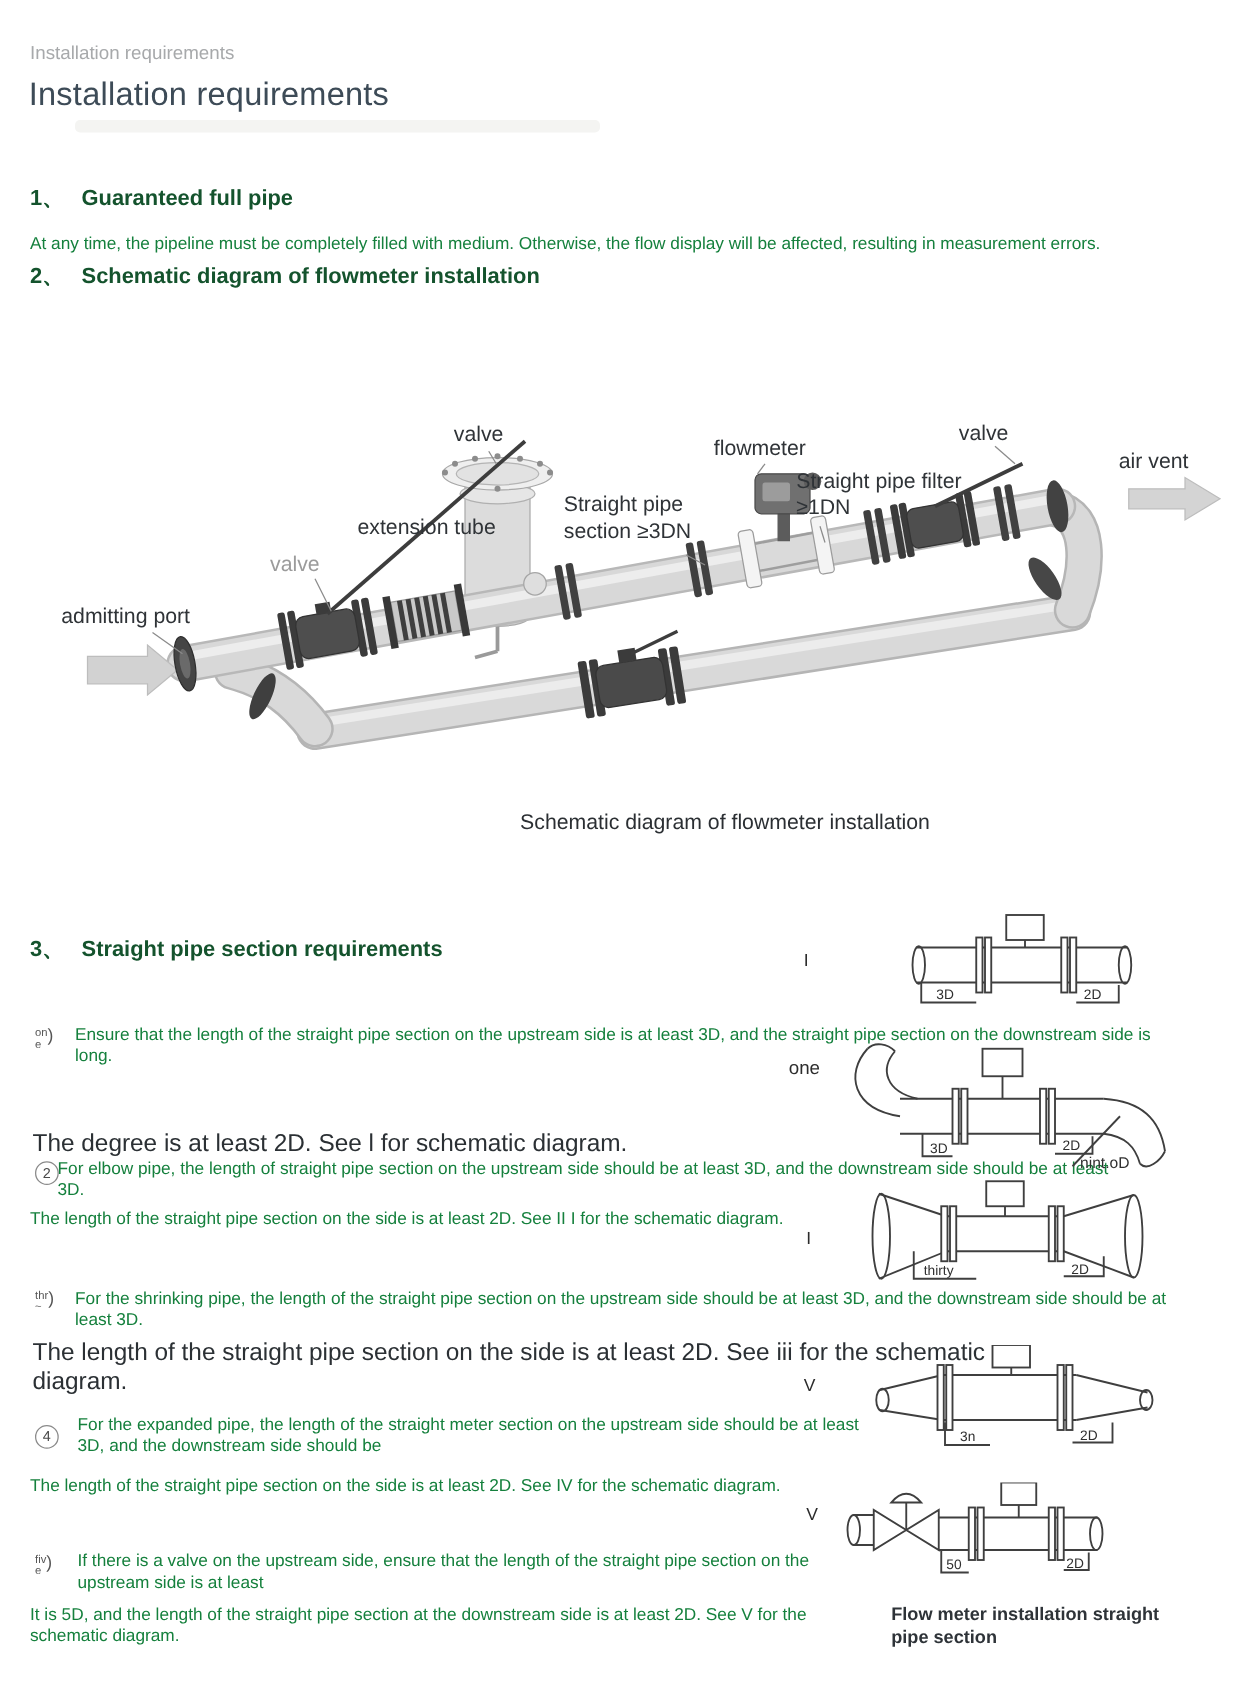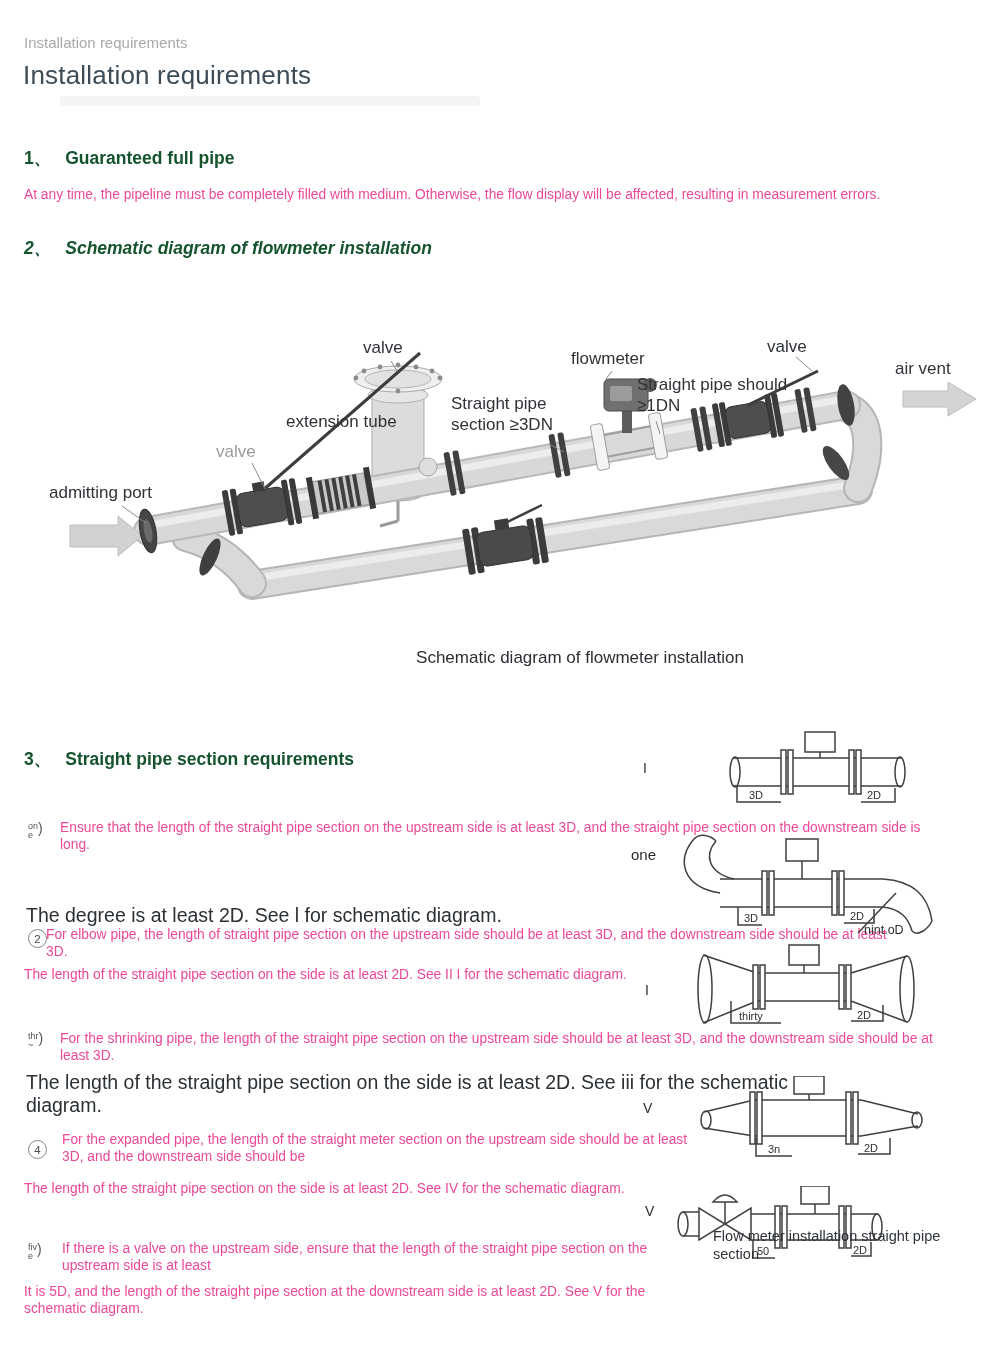--- a/index.html
+++ b/index.html
@@ -6,21 +6,21 @@
   body{
     width:1000px;height:1350px;position:relative;background:#ffffff;
     font-family:"Liberation Sans", sans-serif;color:#2e3338;overflow:hidden;
   }
   .abs{position:absolute;}
   .breadcrumb{left:24px;top:34px;font-size:15px;color:#a7a9ab;}
   .pagetitle{left:23px;top:60px;font-size:26px;color:#3d4b57;font-weight:500;letter-spacing:.2px;}
   .titlesmudge{left:60px;top:96px;width:420px;height:10px;background:#f4f4f2;border-radius:4px;}
   .sechead{font-size:17.5px;font-weight:600;color:#14532d;}
   .sechead .num{margin-right:14px;}
-  .body-p{font-size:13.8px;color:#ec4899;line-height:17px;}
+  .body-p{font-size:13.8px;color:#15803d;line-height:17px;}
   .big-line{font-size:19.5px;color:#2b3034;}
   .illu-label{font-size:17px;color:#2f3337;line-height:21px;white-space:nowrap;}
   .illu-label.gray{color:#9b9b9b;}
   .caption{font-size:17px;color:#2b2f33;text-align:center;}
   .figlabel{font-size:14px;color:#2c2c2c;}
   .tinymark{display:flex;align-items:flex-start;color:#555;}
   .tm-col{display:flex;flex-direction:column;font-size:9px;line-height:9px;letter-spacing:0;}
   .tm-paren{font-size:14px;line-height:12px;color:#555;}
   .circmark{width:17px;height:17px;border:1px solid #8a8a8a;border-radius:50%;color:#4a4a4a;
     font-size:11.5px;display:flex;align-items:center;justify-content:center;}
@@ -35,21 +35,21 @@
 
 <div class="abs breadcrumb">Installation requirements</div>
 <div class="abs pagetitle">Installation requirements</div>
 <div class="abs titlesmudge"></div>
 
 <div class="abs sechead" style="left:24px;top:146px;">
   <span class="num">1、</span><span>Guaranteed full pipe</span>
 </div>
 <div class="abs body-p" style="left:24px;top:186px;width:950px;">At any time, the pipeline must be completely filled with medium. Otherwise, the flow display will be affected, resulting in measurement errors.</div>
 
-<div class="abs sechead" style="left:24px;top:236px;font-style:italic;">
+<div class="abs sechead" style="left:24px;top:208px;">
   <span class="num">2、</span><span>Schematic diagram of flowmeter installation</span>
 </div>
 
 <svg class="abs" style="left:0;top:285px;" width="1000" height="360" viewBox="0 0 1000 360">
 
   <path d="M 252 300 L 858 205" stroke="#b5b5b5" stroke-width="30" fill="none" stroke-linecap="round"></path>
   <path d="M 252 300 L 858 205" stroke="#d9d9d9" stroke-width="26" fill="none" stroke-linecap="round"></path>
   <path d="M 256 293 L 854 199" stroke="#ececec" stroke-width="7" fill="none" stroke-linecap="round"></path>
 
   <path d="M 845 122 C 872 128, 872 168, 858 203" stroke="#b5b5b5" stroke-width="30" fill="none" stroke-linecap="round"></path>
@@ -184,21 +184,21 @@
     <line x1="252" y1="178" x2="265" y2="204"></line>
     <line x1="122" y1="221" x2="146" y2="238"></line>
   </g>
 </svg>
 
 <div class="abs illu-label" style="left:363px;top:337px;">valve</div>
 <div class="abs illu-label" style="left:571px;top:348px;">flowmeter</div>
 <div class="abs illu-label" style="left:767px;top:336px;">valve</div>
 <div class="abs illu-label" style="left:895px;top:358px;">air vent</div>
 <div class="abs illu-label" style="left:637px;top:374px;">
-  <div>Straight pipe should</div>
+  <div>Straight pipe filter</div>
   <div>≥1DN</div>
 </div>
 <div class="abs illu-label" style="left:286px;top:411px;">extension tube</div>
 <div class="abs illu-label" style="left:451px;top:393px;">
   <div>Straight pipe</div>
   <div>section ≥3DN</div>
 </div>
 <div class="abs illu-label gray" style="left:216px;top:441px;">valve</div>
 <div class="abs illu-label" style="left:49px;top:482px;">admitting port</div>
 
@@ -349,13 +349,13 @@
   <rect x="102" y="20" width="5" height="42" class="schf"></rect>
   <rect x="109" y="20" width="5" height="42" class="schf"></rect>
   <rect x="166" y="20" width="5" height="42" class="schf"></rect>
   <rect x="173" y="20" width="5" height="42" class="schf"></rect>
   <polyline points="80,54 80,72 102,72" class="sch"></polyline>
   <polyline points="178,70 198,70 198,56" class="sch"></polyline>
   <text x="84" y="69" class="dimtext">50</text>
   <text x="180" y="68" class="dimtext">2D</text>
 </svg>
 
-<div class="abs schcap" style="left:713px;top:1227px;width:240px;">Flow meter installation straight pipe section</div>
+<div class="abs schcap" style="left:713px;top:1283px;width:240px;font-weight:bold;">Flow meter installation straight pipe section</div>
 
 </body></html>

